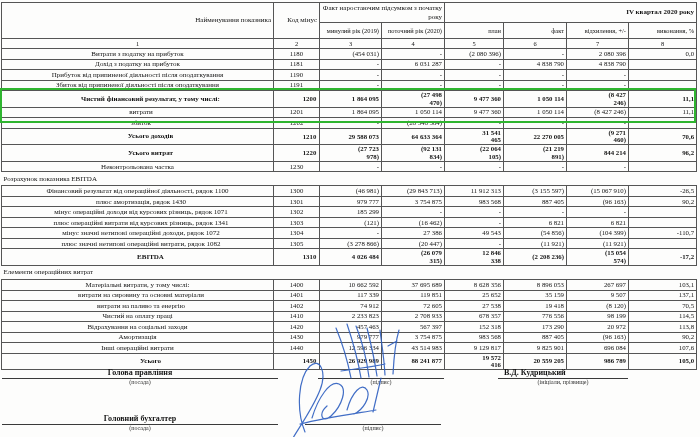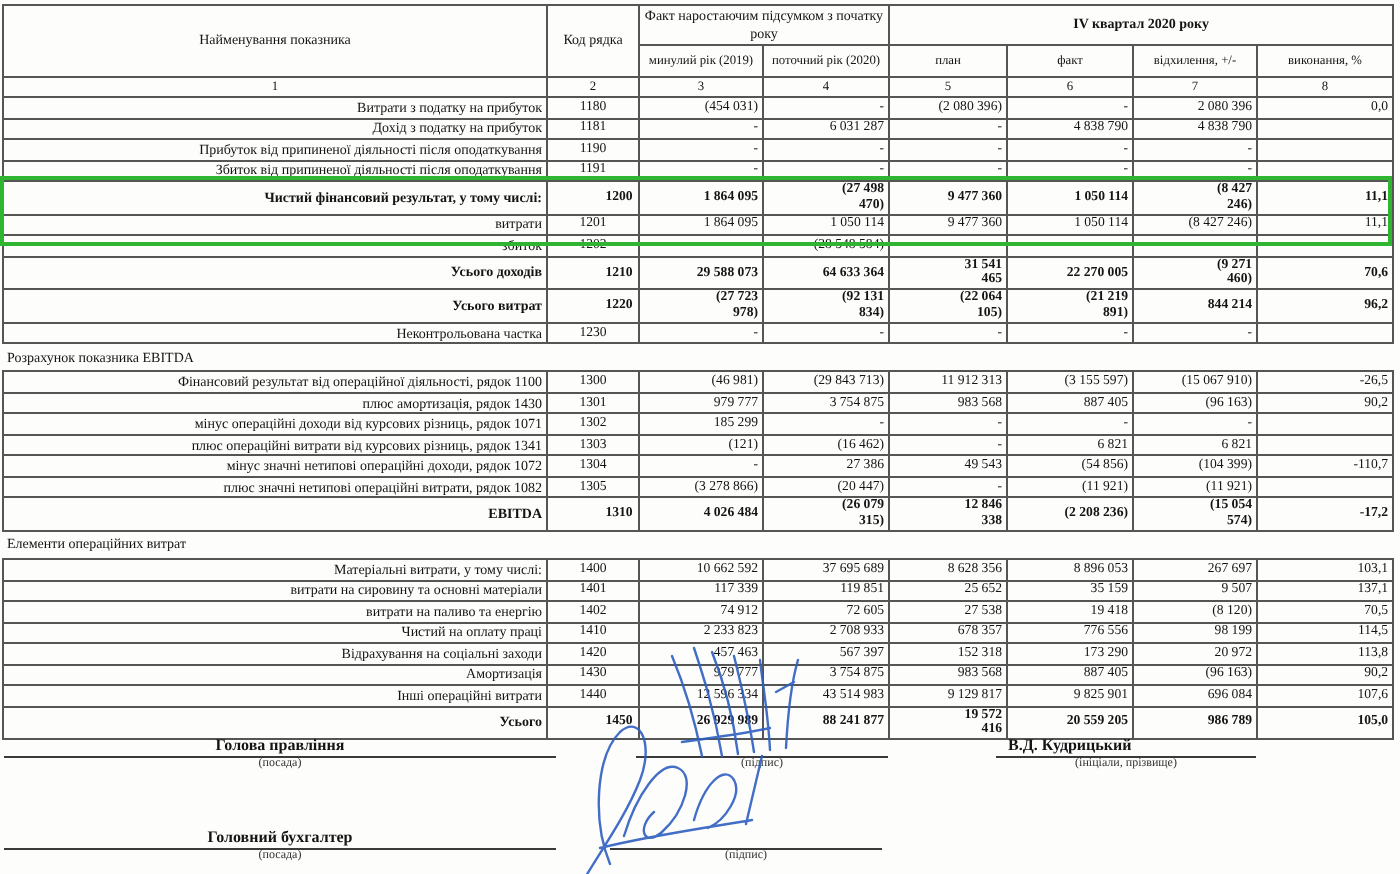--- a/index.html
+++ b/index.html
@@ -14,29 +14,29 @@
   
   table {
     position: absolute; left: 1px; top: 2px;
     border-collapse: collapse; table-layout: fixed; width: 695px;
     font-size: 7px; line-height: 1.15;
   }
   th, td {
     border: 1px solid #555; padding: 0 2px;
     font-weight: normal; overflow: hidden; white-space: normal;
   }
-  thead th { text-align: center; vertical-align: middle; }
+  thead th { text-align: right; vertical-align: middle; }
   .h-group th { height: 20px; font-size: 7px; }
   .h-sub th { height: 16px; font-size: 6.4px; }
   .h-num td { height: 10px; font-size: 6.4px; text-align: center; }
   .bold-th { font-weight: bold; margin-top: 23px; }
 
   tbody tr.data-row { height: 10.5px; }
   tbody tr.data-row td { padding-top: 0; padding-bottom: 0; }
-  .c-name { text-align: right; padding-left: 2px; }
+  .c-name { text-align: center; padding-left: 2px; }
   .c-name.indent { padding-left: 9px; }
   .c-code { text-align: center; font-size: 6.8px; }
   .c-num { text-align: right; font-size: 6.8px; padding-right: 2px; }
   tr.bold td { font-weight: bold; padding-left: 28px; }
 
   tr.section-row { height: 14px; }
   td.section-cell {
     border: none; font-weight: normal; text-align: left;
     padding-left: 2px; font-size: 7px; background: #fdfdfc;
   }
@@ -69,21 +69,21 @@
         <col style="width:62px">
         <col style="width:63px">
       <col style="width:59px">
         <col style="width:63px">
         <col style="width:62px">
         <col style="width:68px">
     </colgroup>
     <thead>
       <tr class="h-group">
         <th rowspan="2">Найменування показника</th>
-        <th rowspan="2">Код рядка</th>
+        <th rowspan="2">Код мінус</th>
         <th colspan="2">Факт наростаючим підсумком з початку року</th>
         <th colspan="4" class="bold-th">IV квартал 2020 року</th>
       </tr>
       <tr class="h-sub">
         <th>минулий рік (2019)</th>
         <th>поточний рік (2020)</th>
         <th>план</th>
         <th>факт</th>
         <th>відхилення,  +/-</th>
         <th>виконання, %</th>

